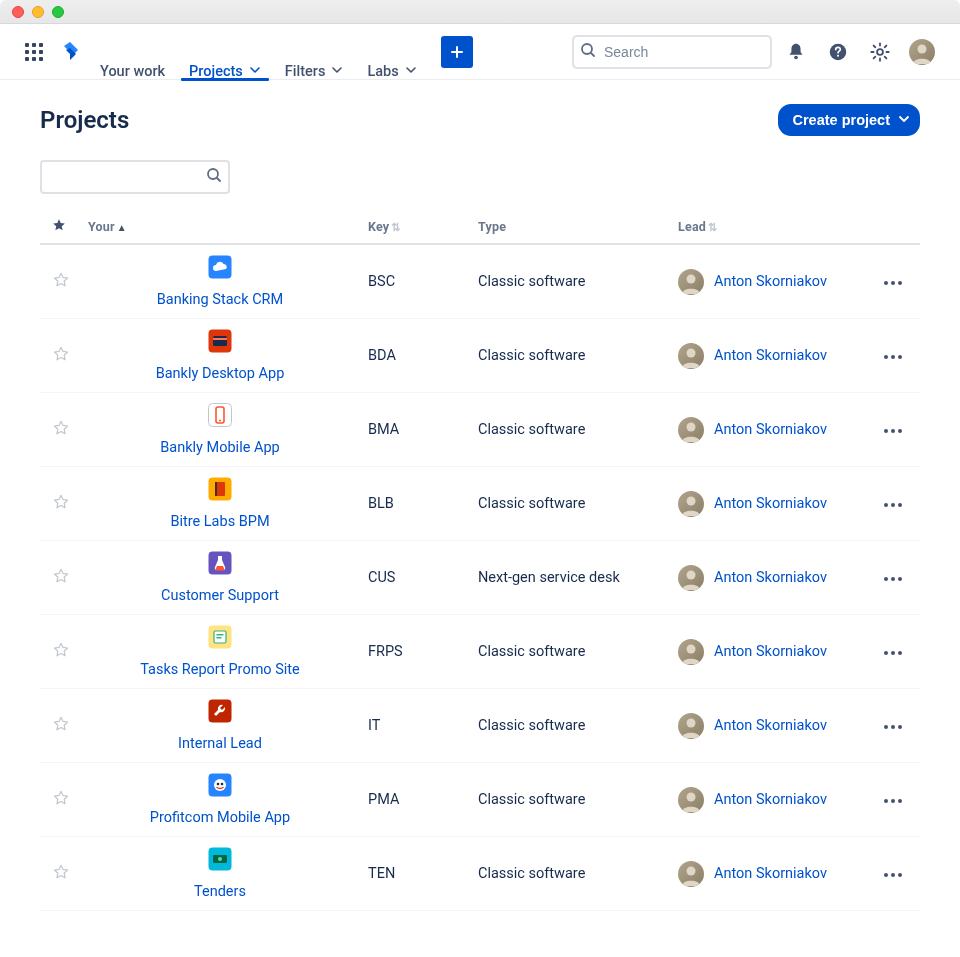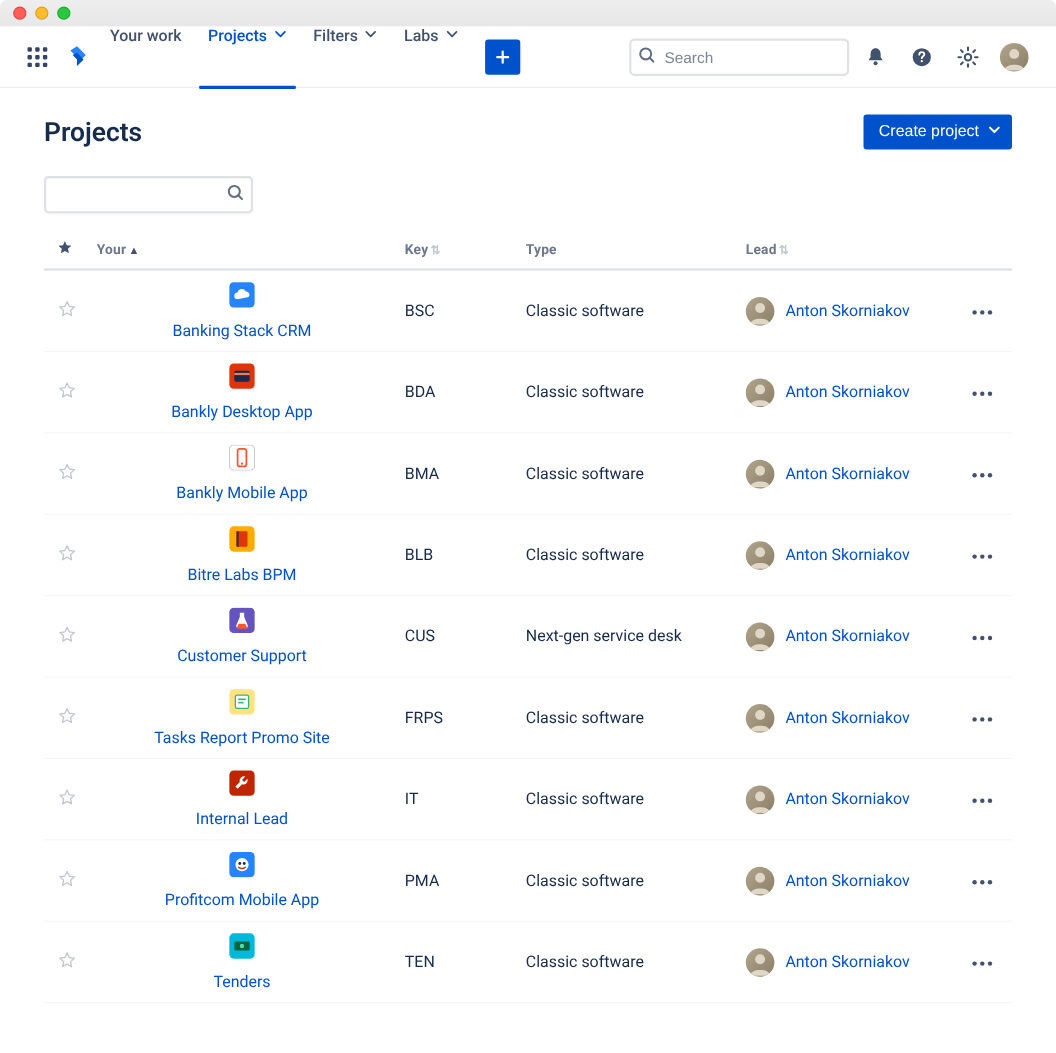--- a/index.html
+++ b/index.html
@@ -11,21 +11,21 @@
   .tl-yellow { background: #ffbd2e; border: 0.5px solid #dfa023; }
   .tl-green { background: #28c940; border: 0.5px solid #1bac2f; }
 
   
   .topnav { height: 56px; border-bottom: 1px solid #ebecf0; display: flex; align-items: center; padding: 0 20px 0 16px; }
   .nav-left { display: flex; align-items: center; gap: 0; }
   .grid-icon { width: 24px; height: 24px; display: grid; grid-template-columns: repeat(3,4px); grid-template-rows: repeat(3,4px); gap: 3px; padding: 2px; justify-content:center; align-content:center; }
   .grid-icon div { width: 4px; height: 4px; background: #344563; border-radius: 1px; }
   .nav-btn { display: flex; align-items: center; justify-content: center; padding: 0 6px; height: 40px; cursor: pointer; }
   .logo-icon svg { display:block; }
-  .nav-item { display: flex; align-items: flex-start; height: 56px; padding: 0 12px; color: #42526E; font-size: 14.5px; font-weight: 500; cursor: pointer; position: relative; }
+  .nav-item { display: flex; align-items: flex-end; height: 56px; padding: 0 12px; color: #42526E; font-size: 14.5px; font-weight: 500; cursor: pointer; position: relative; }
   .nav-item.current { color: #0052CC; }
   .nav-item.current::after { content: ""; position: absolute; left: 4px; right: 4px; bottom: -1px; height: 3px; background: #0052CC; border-radius: 1px; }
   .nav-item .chev { margin-left: 6px; }
   .chev svg path { stroke: #42526E; }
   .nav-item.current .chev svg path { stroke: #0052CC; }
   .plus-btn { width: 32px; height: 32px; background: #0052CC; color: #fff; border-radius: 3px; display:flex; align-items:center; justify-content:center; margin-left: 12px; cursor:pointer; }
   .plus-btn svg { display:block; }
 
   .nav-right { margin-left: auto; display:flex; align-items:center; gap: 6px; }
   .search-wrap { position: relative; width: 200px; height: 34px; }
@@ -33,21 +33,21 @@
   .search-wrap input::placeholder { color: #7A869A; }
   .search-wrap .mag { position: absolute; left: 8px; top: 50%; transform: translateY(-50%); }
   .rnd-icon-btn { width: 36px; height: 36px; display:flex; align-items:center; justify-content:center; border-radius:50%; cursor:pointer; }
   .avatar-img { width: 26px; height: 26px; border-radius:50%; background: linear-gradient(135deg,#b2a58e,#8b7e67); display:flex; align-items:center; justify-content:center; overflow:hidden; }
   .avatar-img svg { display:block; }
 
   
   .content { padding: 24px 40px; }
   .page-head { display:flex; align-items:center; justify-content:space-between; margin-bottom: 24px; }
   .page-title { font-size: 24px; font-weight: 600; color: #172B4D; }
-  .create-btn { height: 32px; background:#0052CC; color:#fff; border:none; border-radius:3px; padding: 0 10px 0 14px; font-size:14.5px; font-weight:400; display:flex; align-items:center; gap:8px; cursor:pointer; }
+  .create-btn { height: 32px; background:#0052CC; color:#fff; border:none; border-radius:13px; padding: 0 10px 0 14px; font-size:14.5px; font-weight:700; display:flex; align-items:center; gap:8px; cursor:pointer; }
   .create-btn .chev svg path { stroke: #fff; }
 
   .filters-row { display:flex; align-items:center; gap: 12px; margin-bottom: 16px; }
   .filter-search { position:relative; width: 190px; height: 34px; }
   .filter-search input { width:100%; height:100%; border: 2px solid #DFE1E6; border-radius: 4px; padding: 0 32px 0 10px; font-size: 14px; outline:none; }
   .filter-search .mag { position:absolute; right: 8px; top:50%; transform:translateY(-50%); }
   .type-select { height:34px; min-width: 200px; background:#F4F5F7; border-radius:4px; display:flex; align-items:center; justify-content:space-between; padding: 0 12px; color:#42526E; font-size:14px; cursor:pointer; }
   .type-select .chev svg path { stroke:#42526E; }
 
   

